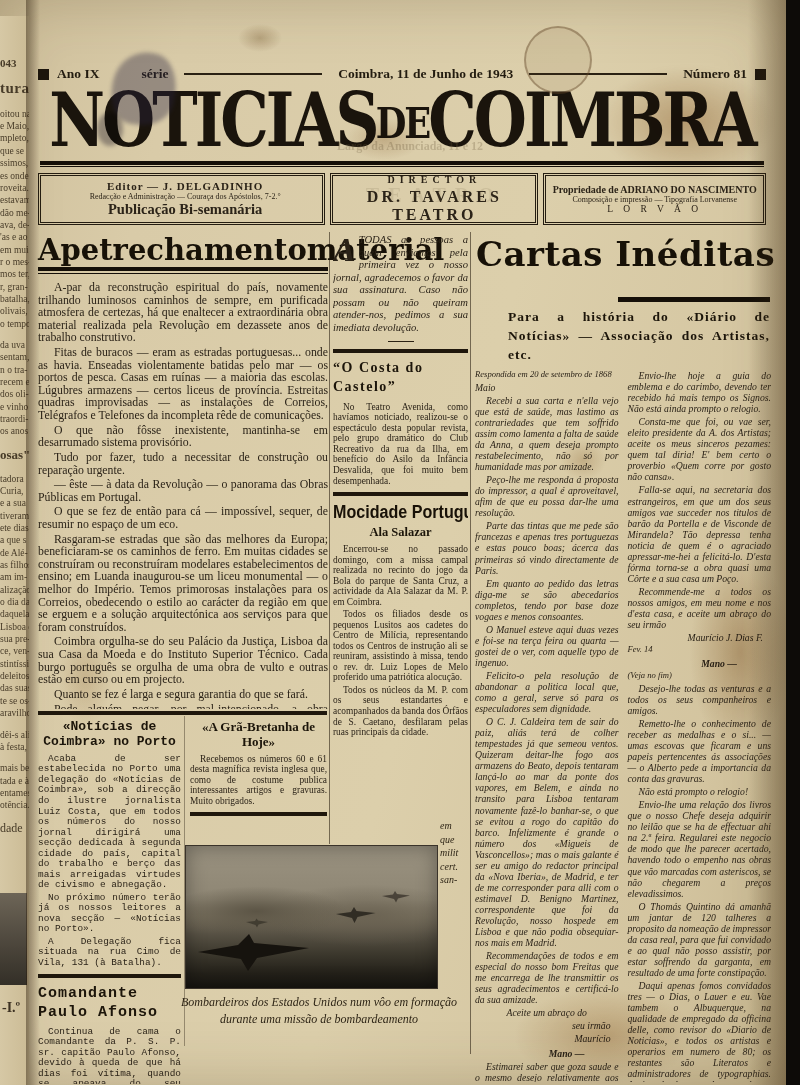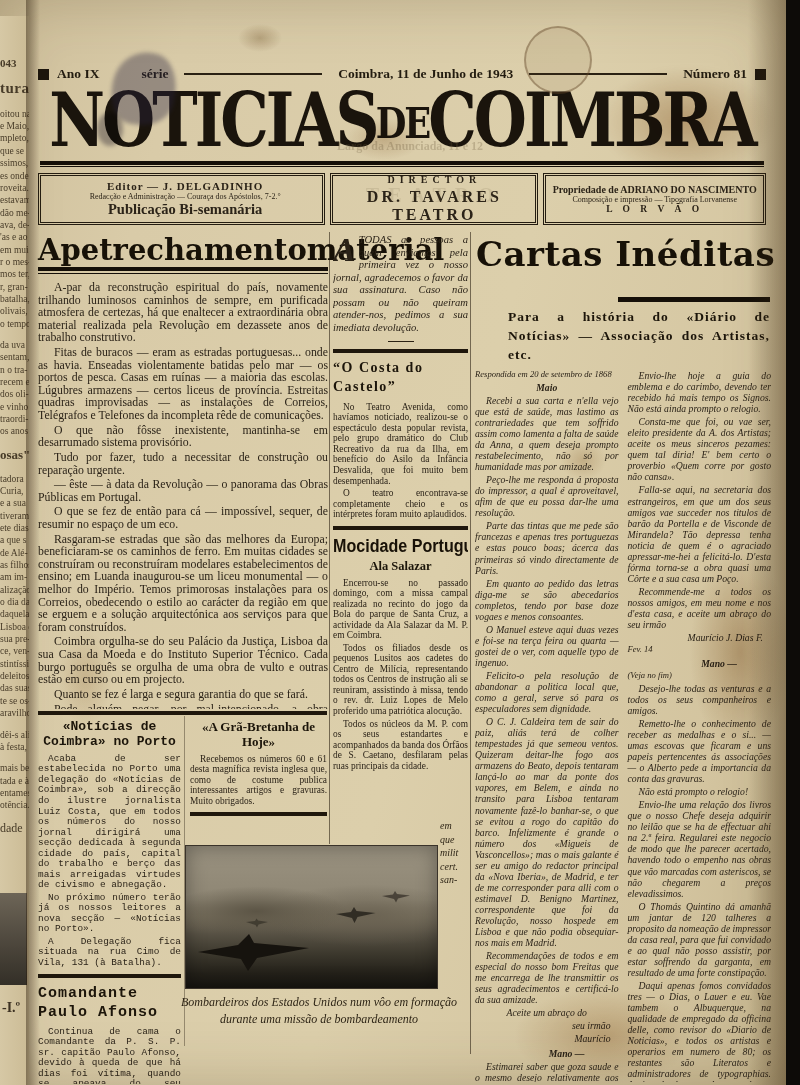--- a/index.html
+++ b/index.html
@@ -51,21 +51,21 @@
   .pubbox{border:3px double #241c10;box-sizing:border-box;display:flex;flex-direction:column;
         justify-content:center;align-items:center;text-align:center;padding:2px 4px;overflow:hidden;}
   .pubbox.b1{width:40%;padding-left:11px;}.pubbox.b2{width:29%;position:relative;}.pubbox.b3{width:31%;}
   .pb-line1{font-size:11px;letter-spacing:1px;font-weight:700;}
   .pb-line2{font-size:8px;}
   .pb-line3{font-size:14.5px;font-weight:700;}
   .pb-dir{font-size:10px;letter-spacing:5px;font-weight:700;}
   .pb-dirname{font-size:16px;letter-spacing:3px;font-weight:700;margin-top:3px;}
   .pb-prop{font-size:10px;font-weight:700;}
   .pb-comp{font-size:8px;}
-  .pb-lorvao{font-size:9.5px;letter-spacing:4px;font-weight:700;}
+  .pb-lorvao{font-size:9.5px;letter-spacing:4px;font-weight:400;}
 
   
   .vrule{position:absolute;width:1px;background:rgba(45,35,20,.6);}
   .v1{left:329px;top:232px;height:612px;}
   .v2{left:470px;top:232px;height:822px;}
   .v3{left:184px;top:716px;height:330px;background:rgba(45,35,20,.4);}
   .hr2{border-top:3px solid #1f170c;border-bottom:1px solid #1f170c;height:3px;box-sizing:border-box;}
 
   
   .headline{position:absolute;left:38px;top:233px;width:290px;font-size:29px;font-weight:700;
@@ -116,21 +116,21 @@
   .cartas-sub{position:absolute;left:508px;top:308px;width:262px;font-weight:700;font-size:13.5px;
         line-height:1.4;letter-spacing:1px;text-align:justify;color:#1c150a;}
   .letters{position:absolute;left:475px;top:370px;width:296px;height:712px;overflow:hidden;
         display:flex;gap:9px;font-style:italic;font-size:9.7px;line-height:1.14;}
   .lcol{width:144px;text-align:justify;}
   .letters p{margin:0 0 2px;text-indent:11px;}
   .letters p.right{text-align:right;text-indent:0;padding-right:8px;}
   .letters p.center{text-align:center;text-indent:0;}
   .letters p.salute{text-align:right;text-indent:0;padding-right:34px;font-weight:700;margin-top:3px;}
   .letters p.small{font-size:8.6px;text-indent:0;}
-  .letters p.dateline{text-align:center;text-indent:0;font-weight:700;}
+  .letters p.dateline{text-align:left;text-indent:0;font-weight:400;}
 
   
   .stain{position:absolute;border-radius:50%;pointer-events:none;mix-blend-mode:multiply;}
   .s-blot1{left:112px;top:52px;width:64px;height:74px;background:rgba(40,34,62,.5);filter:blur(2px);
         border-radius:55% 45% 60% 40%/50% 60% 40% 55%;transform:rotate(14deg);mix-blend-mode:normal;opacity:.75;}
   .s-blot2{left:97px;top:112px;width:26px;height:34px;background:rgba(40,34,62,.38);filter:blur(2px);}
   .s-stamp{left:524px;top:26px;width:64px;height:64px;border:2px solid rgba(92,66,34,.4);
         background:rgba(120,90,50,.1);mix-blend-mode:normal;}
   .s-fox1{left:598px;top:66px;width:176px;height:112px;background:radial-gradient(closest-side,rgba(150,100,42,.4),rgba(150,100,42,0));filter:blur(2px);}
   .s-fox2{left:690px;top:552px;width:100px;height:200px;background:radial-gradient(closest-side,rgba(140,95,38,.38),rgba(140,95,38,0));}
@@ -308,21 +308,20 @@
   <div class="col2">
 
     <div class="notice">
       <p><span class="dropcap">A</span><span>TODAS as pessoas a quem enviamos pela primeira vez o nosso jornal, agradecemos o favor da sua assinatura. Caso não possam ou não queiram atender-nos, pedimos a sua imediata devolução.</span></p>
       <div class="mini-div"></div>
     </div>
     <div class="hr2"></div>
     <div class="costa-title">“O Costa do Castelo”</div>
     <div class="sec-body">
         <p>No Teatro Avenida, como havíamos noticiado, realizou-se o espectáculo desta popular revista, pelo grupo dramático do Club Recreativo da rua da Ilha, em benefício do Asilo da Infância Desvalida, que foi muito bem desempenhada.</p>
-        <p>O teatro encontrava-se completamente cheio e os intérpretes foram muito aplaudidos.</p>
       </div>
     <div class="hr2"></div>
     <div class="moc-title">Mocidade Portuguesa</div>
     <div class="ala-title">Ala Salazar</div>
     <div class="sec-body">
         <p>Encerrou-se no passado domingo, com a missa campal realizada no recinto do jogo da Bola do parque de Santa Cruz, a actividade da Ala Salazar da M. P. em Coimbra.</p>
         <p>Todos os filiados desde os pequenos Lusitos aos cadetes do Centro de Milícia, representando todos os Centros de instrução ali se reuniram, assistindo à missa, tendo o rev. dr. Luiz Lopes de Melo proferido uma patriótica alocução.</p>
         <p>Todos os núcleos da M. P. com os seus estandartes e acompanhados da banda dos Órfãos de S. Caetano, desfilaram pelas ruas principais da cidade.</p>
       </div>
 

